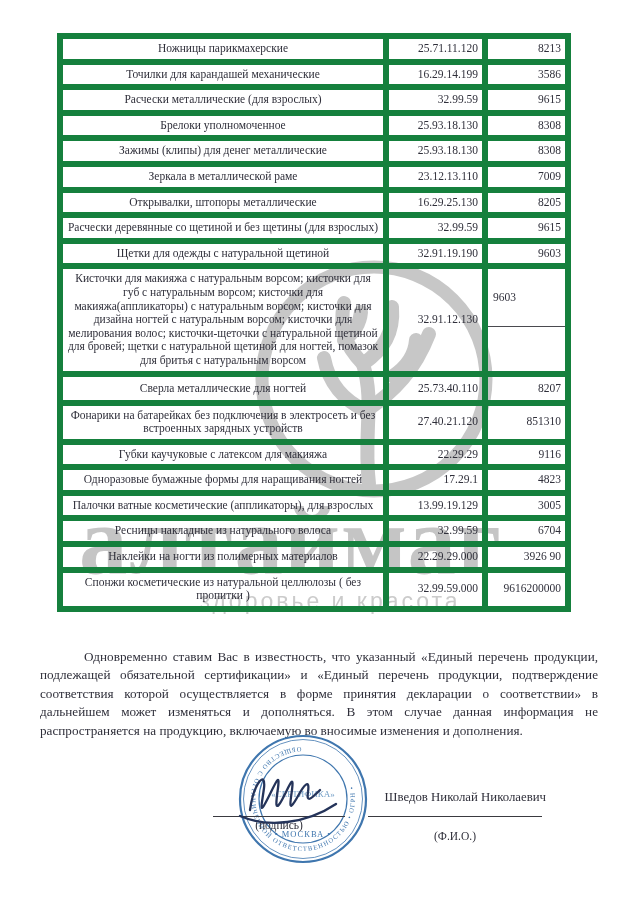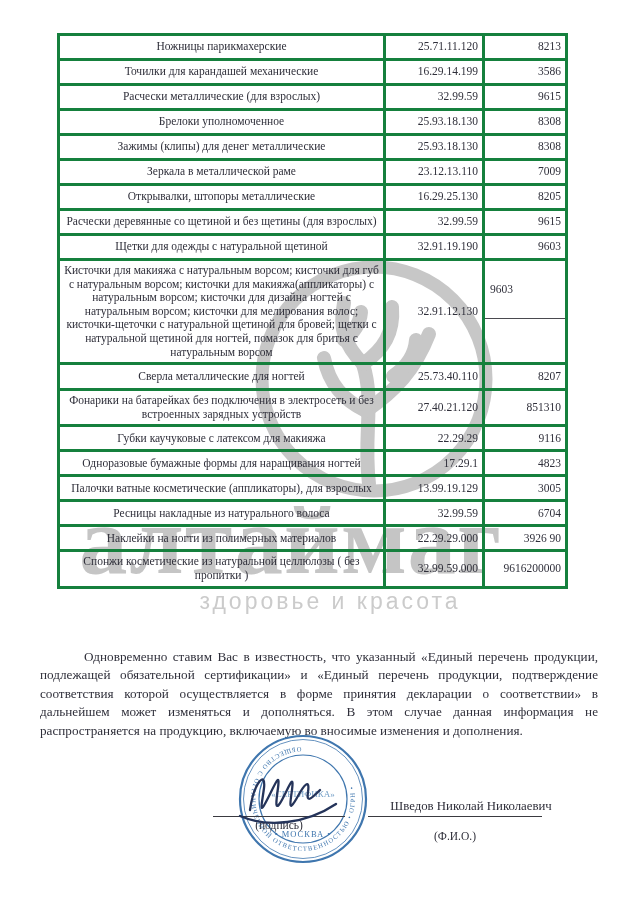--- a/index.html
+++ b/index.html
@@ -26,21 +26,21 @@
     text-align:center;font-family:"Liberation Sans",sans-serif;
     font-size:23px;letter-spacing:3px;color:#cbcbcb;white-space:nowrap;
   }
   
   #prod-table{
     position:absolute;left:57px;top:33px;width:508px;z-index:1;
     border-collapse:collapse;table-layout:fixed;
     font-size:11.5px;line-height:13.6px;color:var(--text-color,#2f2f3a);
   }
   #prod-table td{
-    border:3px solid #15803d;
+    border:6px solid #15803d;
     padding:3px 4px;
     vertical-align:middle;
     background:transparent;
     word-wrap:break-word;
   }
   #prod-table tr{height:25px;}
   #prod-table td.c1{text-align:center;}
   #prod-table td.c2,#prod-table td.c3{text-align:right;padding-left:5px;}
   #prod-table tr:nth-child(11) td{line-height:19px;padding-top:2px;padding-bottom:2px;}
   #prod-table td.split{padding:0;vertical-align:top;}
@@ -61,21 +61,21 @@
     position:absolute;left:40px;top:33px;width:215px;
     font-size:12.5px;line-height:1.42;white-space:pre-line;
   }
   .stamp{position:absolute;left:237px;top:3px;width:132px;height:132px;}
   .scribble{position:absolute;left:228px;top:28px;width:125px;height:72px;z-index:3;}
   .podpis-line{position:absolute;left:213px;top:86px;width:132px;border-top:1px solid #3a3a40;z-index:2;}
   .podpis-label{
     position:absolute;left:213px;top:89px;width:132px;text-align:center;
     font-size:11.5px;z-index:2;
   }
-  .fio-name{position:absolute;left:376px;top:60px;width:190px;text-align:center;font-size:12.8px;margin-top:9px;}
+  .fio-name{position:absolute;left:356px;top:60px;width:190px;text-align:right;font-size:12.8px;}
   .fio-line{position:absolute;left:368px;top:86px;width:174px;border-top:1px solid #3a3a40;}
   .fio-label{position:absolute;left:368px;top:100px;width:174px;text-align:center;font-size:11.5px;}
   .stamp text{font-family:"Liberation Serif",serif;}
 </style>
 </head>
 <body>
 
 <div class="page">
 
   <div class="wm-circle">

